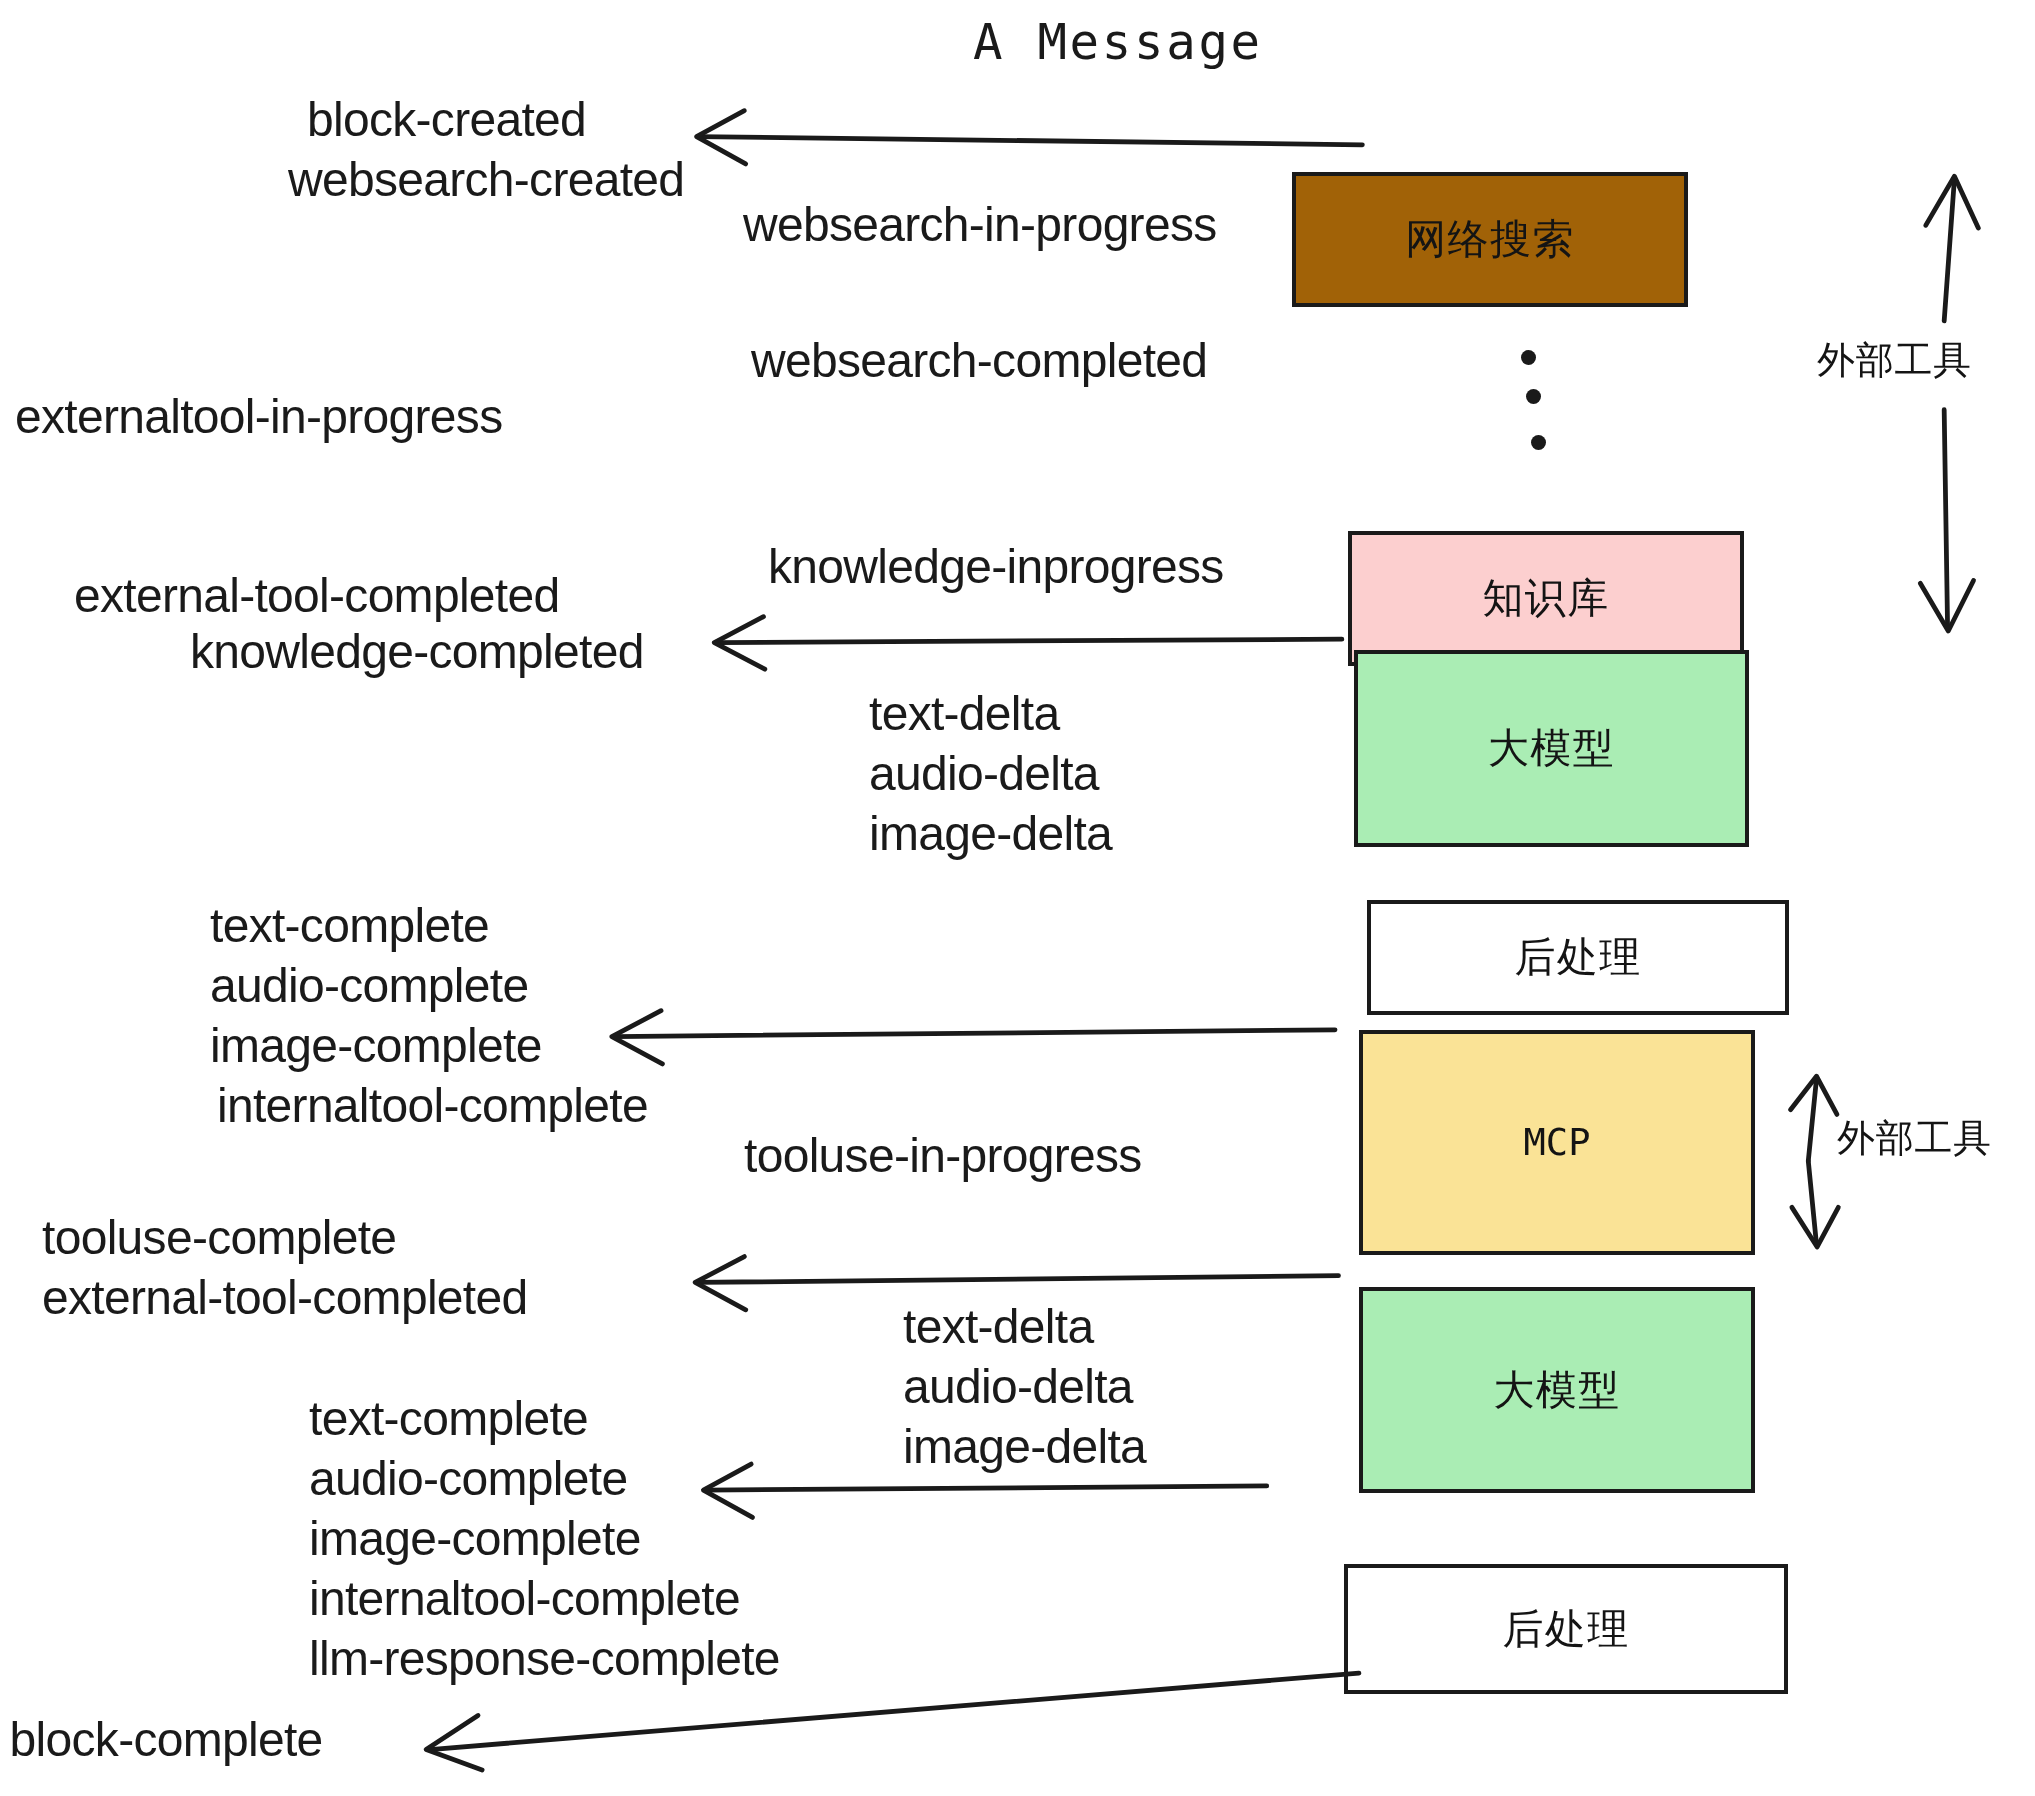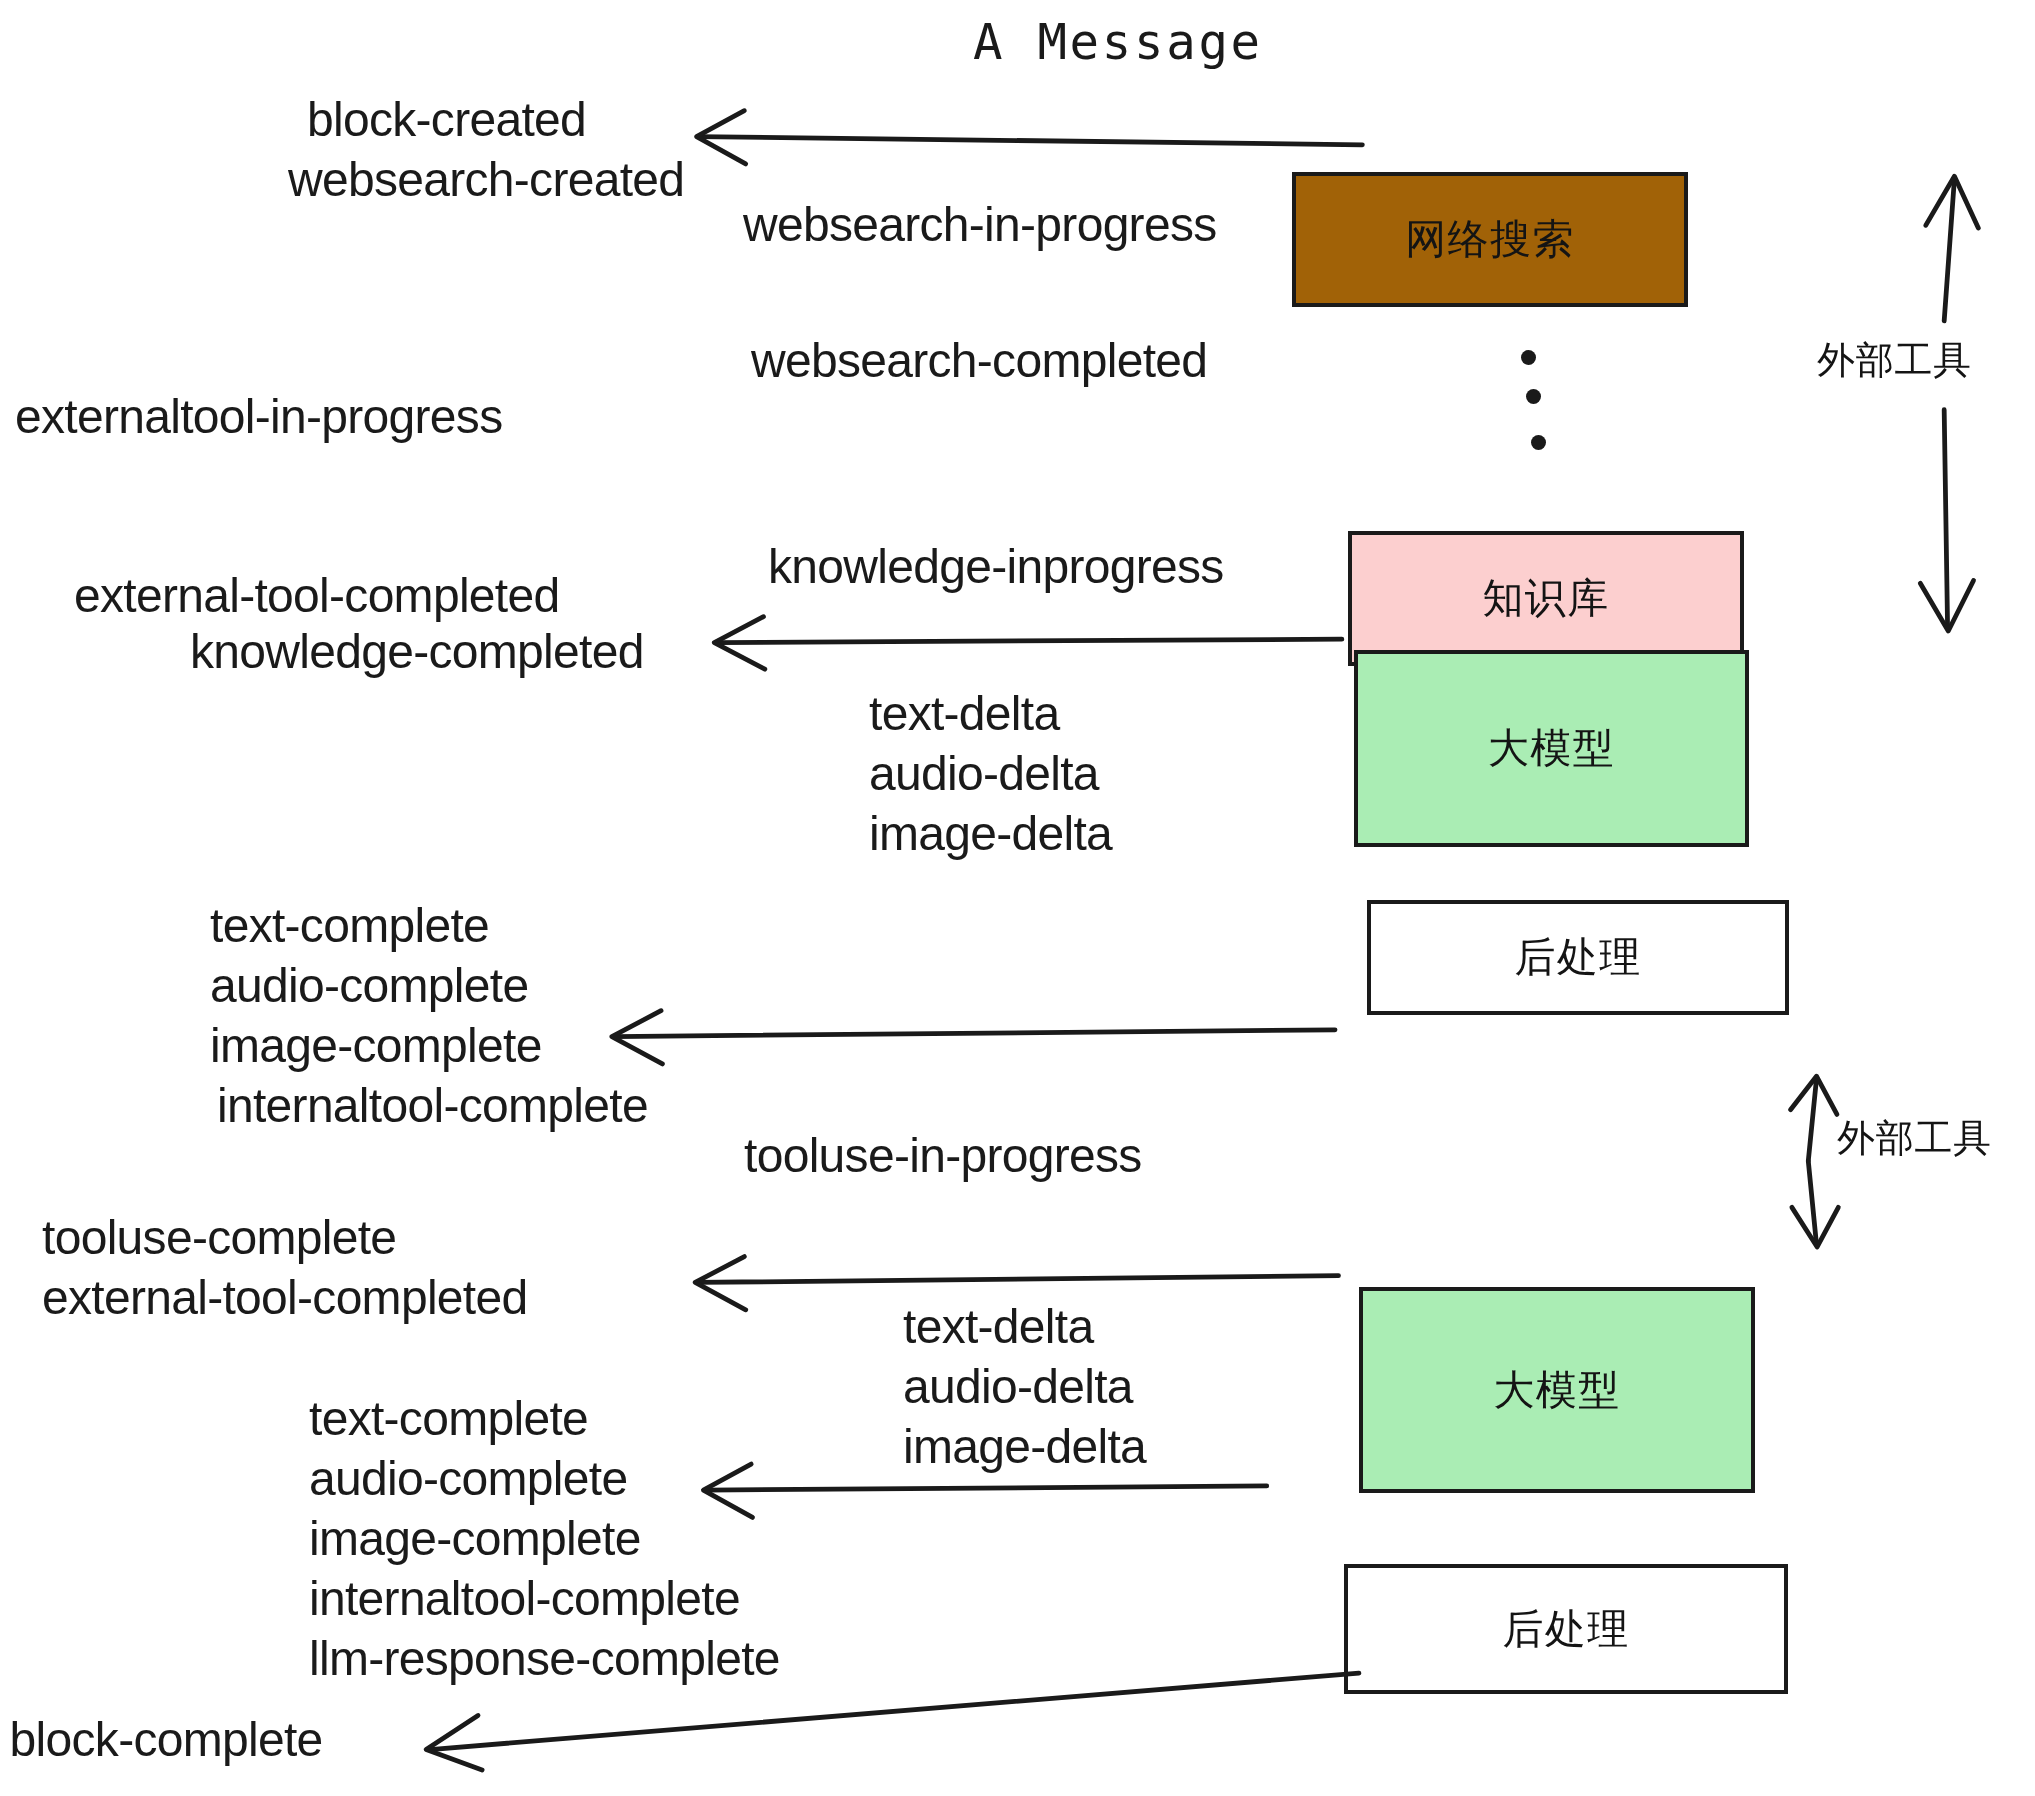--- a/index.html
+++ b/index.html
@@ -78,20 +78,23 @@
   </div>
 
   <div class="box" style="left:1354px;top:650px;width:395px;height:197px;background:#aaedb4;">
     <span class="bt">大模型</span>
   </div>
 
   <div class="box" style="left:1367px;top:900px;width:422px;height:115px;background:#ffffff;">
     <span class="bt">后处理</span>
   </div>
 
+  <div class="box mono" style="left:1359px;top:1030px;width:396px;height:225px;background:#fae396;">
+    <span class="bt">MCP</span>
+  </div>
 
   <div class="box" style="left:1359px;top:1287px;width:396px;height:206px;background:#aaedb4;">
     <span class="bt">大模型</span>
   </div>
 
   <div class="box" style="left:1344px;top:1564px;width:444px;height:130px;background:#ffffff;">
     <span class="bt">后处理</span>
   </div>
 
   <div class="dot" style="left:1521px;top:350px;"></div>

